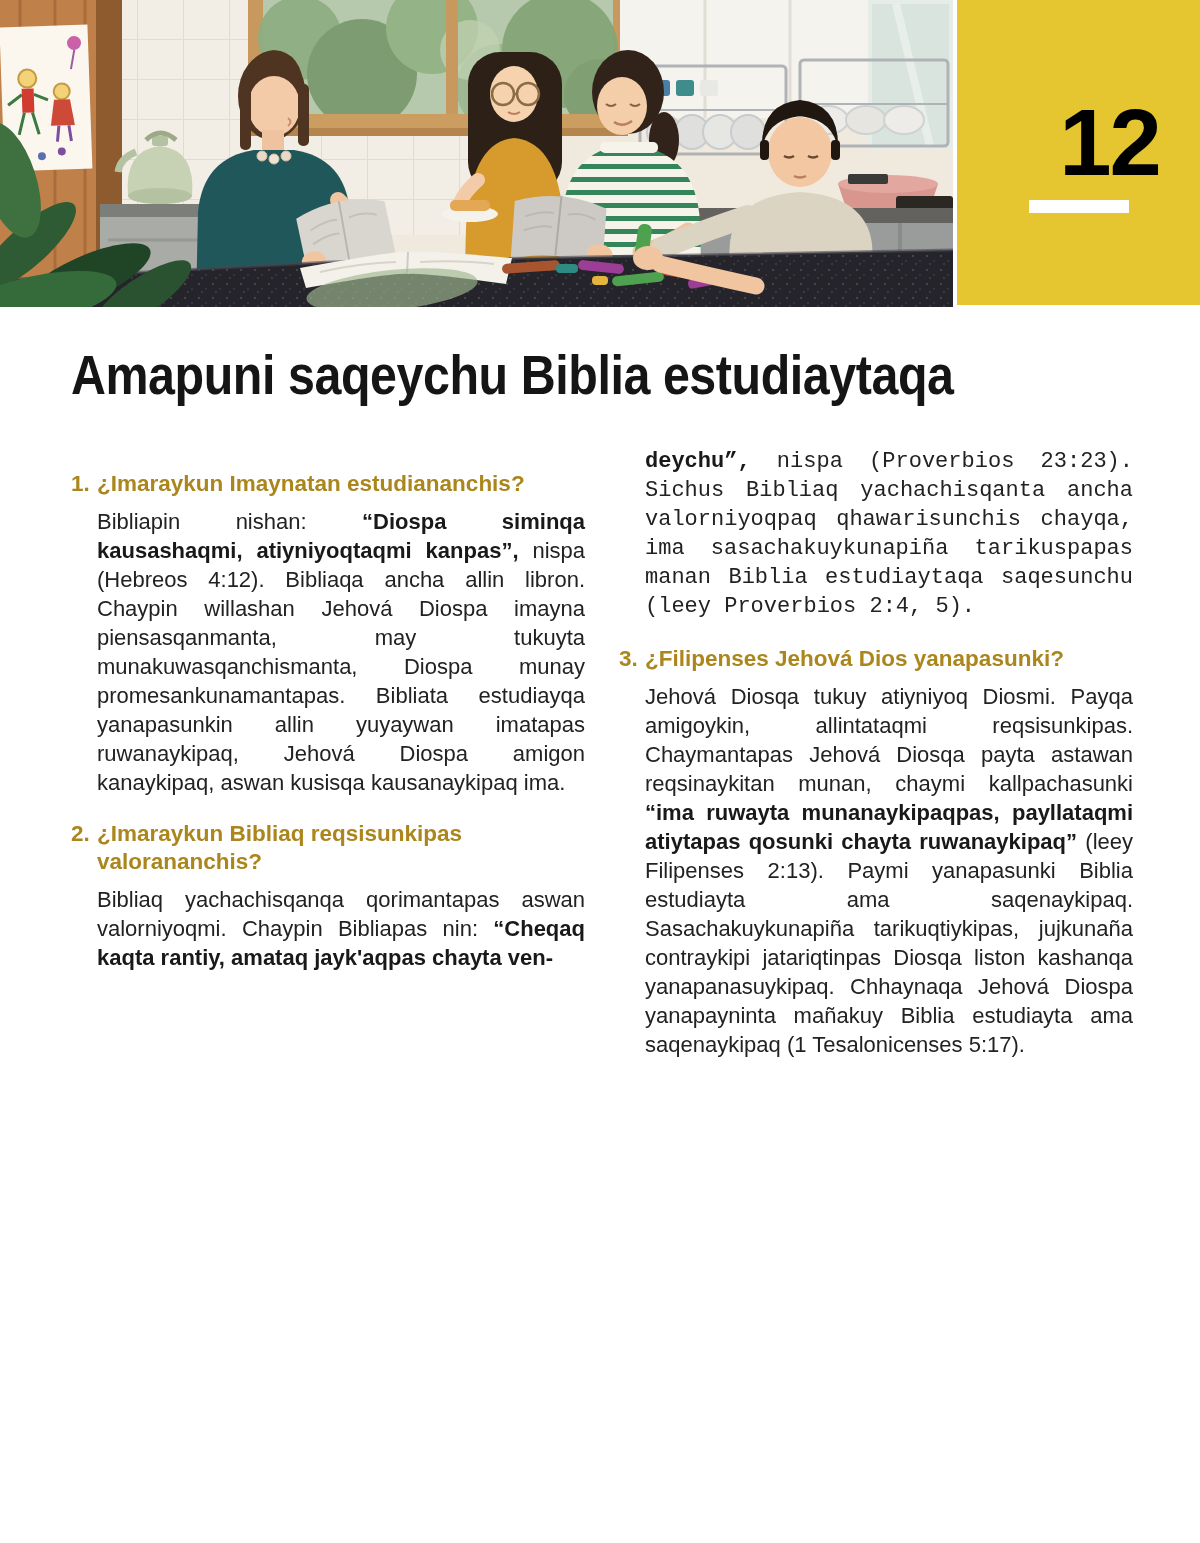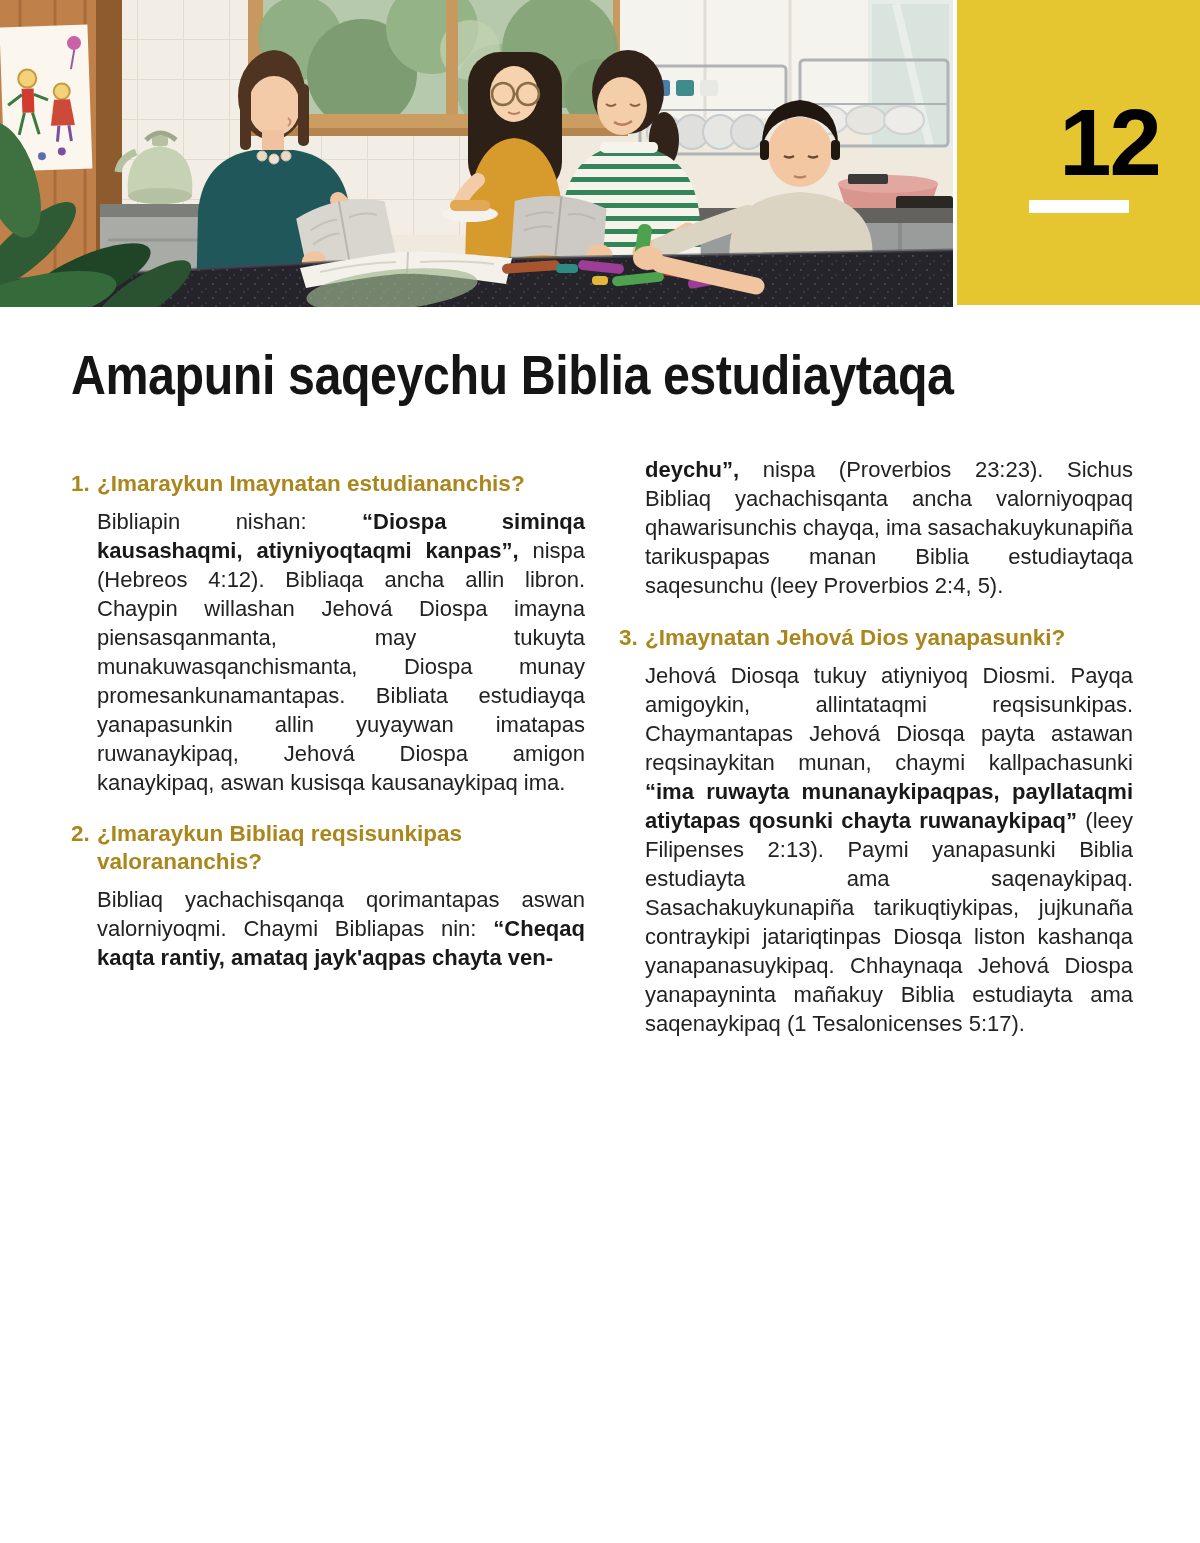--- a/index.html
+++ b/index.html
@@ -14,21 +14,21 @@
   .title{position:absolute;left:71px;top:344px;margin:0;font-size:55px;line-height:1.15;
          font-weight:700;color:#151515;letter-spacing:-0.5px;white-space:nowrap;
          transform:scaleX(0.88);transform-origin:left top;}
   .columns{position:absolute;left:97px;top:447px;width:1036px;display:flex;gap:60px;}
   .col{width:488px;}
   .para{margin:0;font-size:22px;line-height:29px;text-align:justify;color:#222;}
   .para .bold{font-weight:700;color:#191919;}
   .sec-heading{position:relative;margin:23px 0 9px 0;font-weight:700;font-size:22.5px;
                line-height:28px;color:var(--heading-gold,#AA861C);}
   .sec-num{position:absolute;left:-26px;top:0;}
-  .col-right > .para:first-child{margin-top:8px;}
+  .col-right > .para:first-child{margin-top:0;font-family:Liberation Mono, monospace;}
   .col-right .sec-heading{margin-top:24px;}
 </style>
 </head>
 <body>
 
 <div class="page">
 
   <div class="photo-wrap" title="Family studying the Bible together at a kitchen counter: two women holding open Bibles, a girl with glasses holding a plate, and a boy drawing with a green crayon">
     <svg width="953" height="307" viewBox="0 0 953 307" xmlns="http://www.w3.org/2000/svg">
       <defs>
@@ -258,27 +258,27 @@
       <div class="sec-heading">
         <span class="sec-num">1.</span>
         <span>¿Imaraykun Imaynatan estudiananchis?</span>
       </div>
       <p class="para"><span>Bibliapin nishan: </span><span class="bold">“Diospa siminqa kausashaqmi, atiyniyoqtaqmi kanpas”,</span><span> nispa (Hebreos 4:12). Bibliaqa ancha allin libron. Chaypin willashan Jehová Diospa imayna piensasqanmanta, may tukuyta munakuwasqanchismanta, Diospa munay promesankunamantapas. Bibliata estudiayqa yanapasunkin allin yuyaywan imatapas ruwanaykipaq, Jehová Diospa amigon kanaykipaq, aswan kusisqa kausanaykipaq ima.</span></p>
 
       <div class="sec-heading">
         <span class="sec-num">2.</span>
         <span>¿Imaraykun Bibliaq reqsisunkipas valorananchis?</span>
       </div>
-      <p class="para"><span>Bibliaq yachachisqanqa qorimantapas aswan valorniyoqmi. Chaymi Bibliapas nin: </span><span class="bold">“Cheqaq kaqta rantiy, amataq jayk'aqpas chayta ven-</span></p>
+      <p class="para"><span>Bibliaq yachachisqanqa qorimantapas aswan valorniyoqmi. Chaypin Bibliapas nin: </span><span class="bold">“Cheqaq kaqta rantiy, amataq jayk'aqpas chayta ven-</span></p>
     </div>
 
     <div class="col col-right">
       <p class="para"><span class="bold">deychu”,</span><span> nispa (Proverbios 23:23). Sichus Bibliaq yachachisqanta ancha valorniyoqpaq qhawarisunchis chayqa, ima sasachakuykunapiña tarikuspapas manan Biblia estudiaytaqa saqesunchu (leey Proverbios 2:4, 5).</span></p>
 
       <div class="sec-heading">
         <span class="sec-num">3.</span>
-        <span>¿Imaynatan Jehová Dios yanapasunki?</span>
+        <span>¿Filipenses Jehová Dios yanapasunki?</span>
       </div>
       <p class="para"><span>Jehová Diosqa tukuy atiyniyoq Diosmi. Payqa amigoykin, allintataqmi reqsisunkipas. Chaymantapas Jehová Diosqa payta astawan reqsinaykitan munan, chaymi kallpachasunki </span><span class="bold">“ima ruwayta munanaykipaqpas, payllataqmi atiytapas qosunki chayta ruwanaykipaq”</span><span> (leey Filipenses 2:13). Paymi yanapasunki Biblia estudiayta ama saqenaykipaq. Sasachakuykunapiña tarikuqtiykipas, jujkunaña contraykipi jatariqtinpas Diosqa liston kashanqa yanapanasuykipaq. Chhaynaqa Jehová Diospa yanapayninta mañakuy Biblia estudiayta ama saqenaykipaq (1 Tesalonicenses 5:17).</span></p>
     </div>
 
   </div>
 </div>
 
 </body></html>

